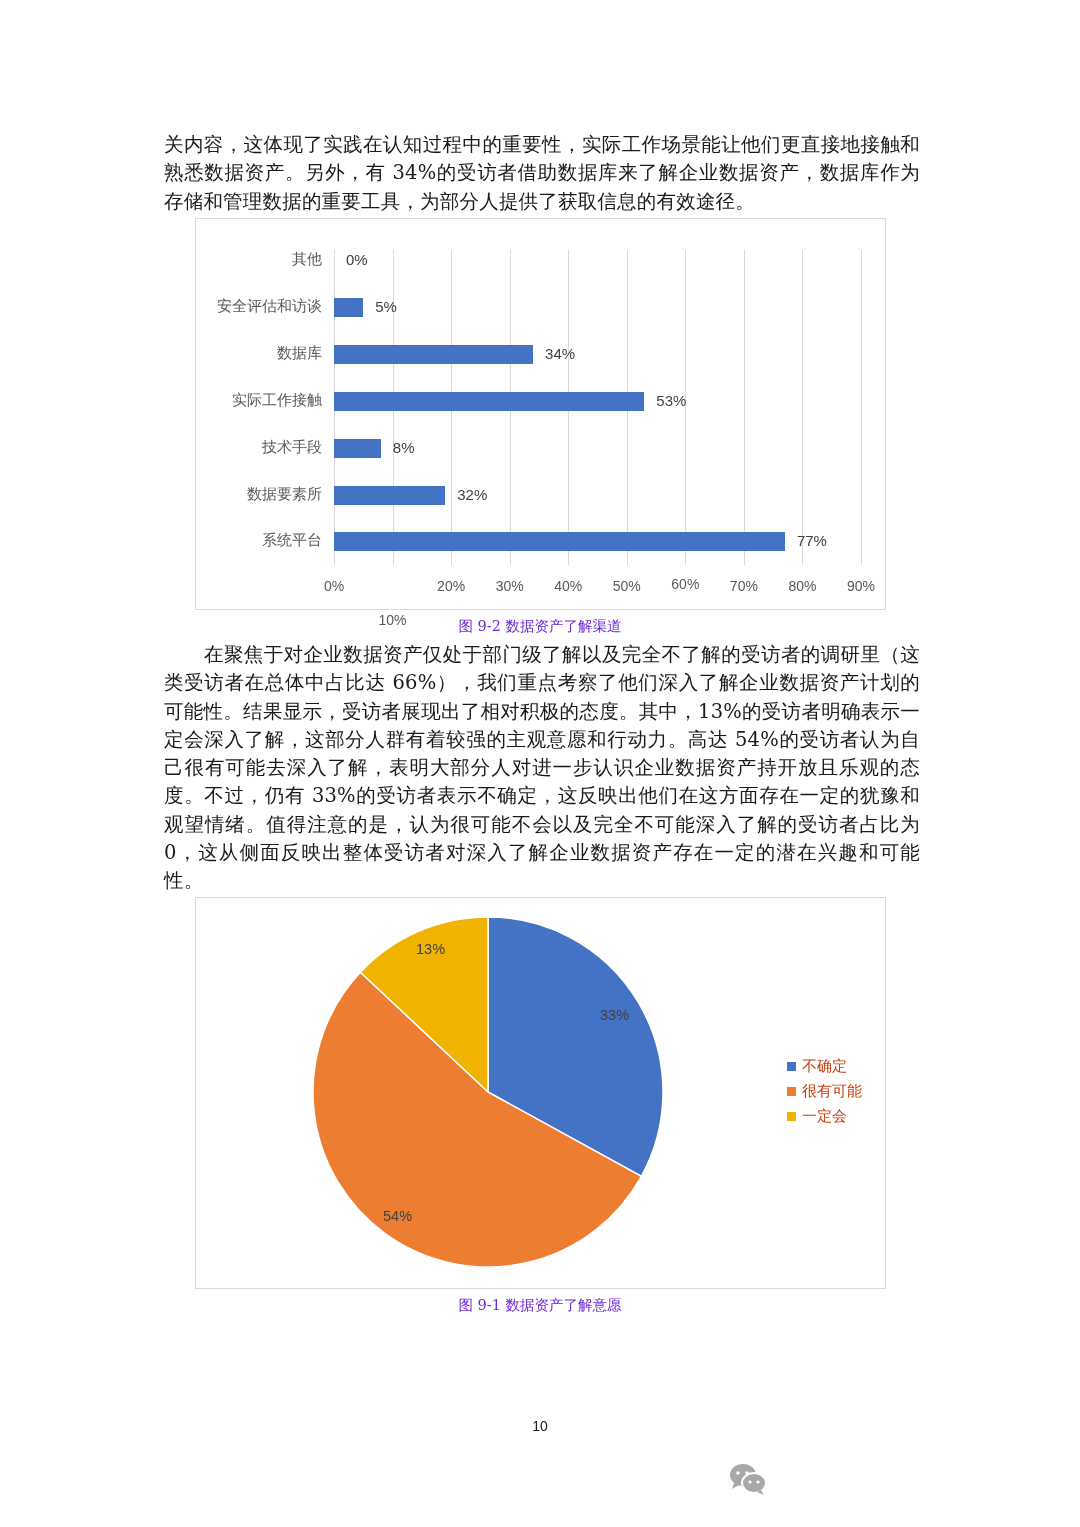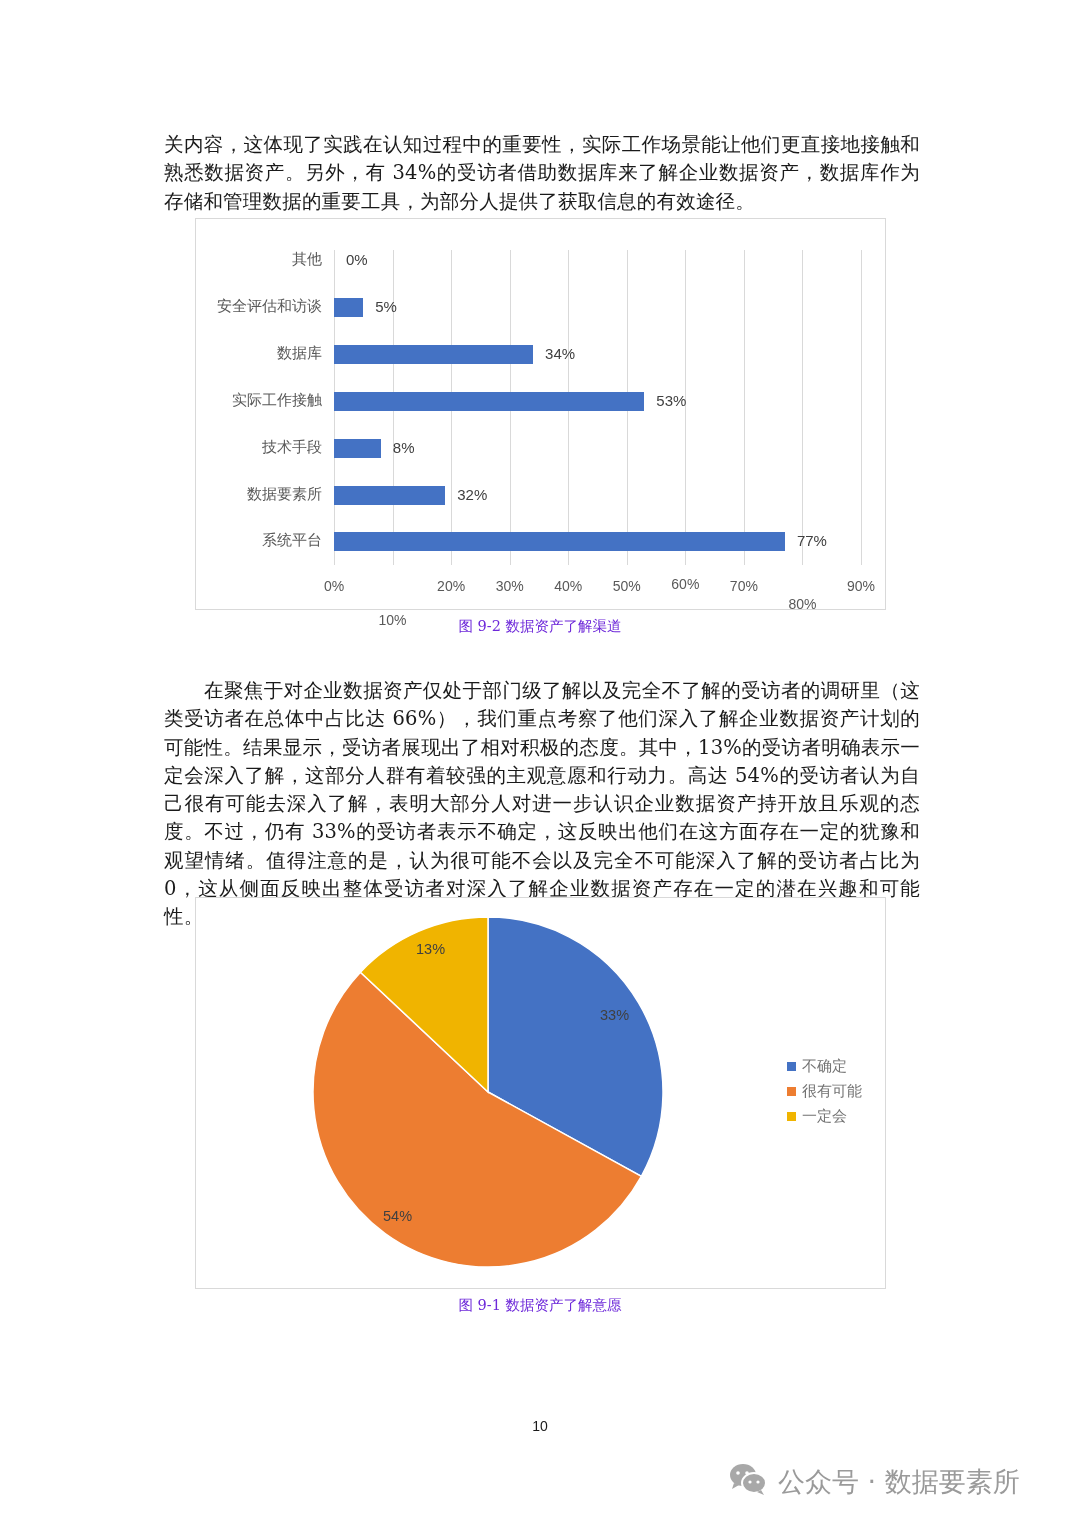--- a/index.html
+++ b/index.html
@@ -1,29 +1,29 @@
 <!DOCTYPE html>
 <html><head>
 <meta charset="utf-8">
 <style>
   html, body { margin:0; padding:0; background:#ffffff; }
   body { width:1080px; height:1527px; position:relative; overflow:hidden;
          font-family:"DejaVu Serif", "Liberation Serif", serif; color:#1a1a1a; }
   .para { position:absolute; left:164px; width:756px; font-size:19.5px; line-height:28.3px;
           letter-spacing:0.2px; text-align:justify; }
   .para p { margin:0; }
-  .para .indent { text-indent:40px;margin-top:36px; }
+  .para .indent { text-indent:40px; }
   .chart-box { position:absolute; border:1px solid #d9d9d9; background:#fff; }
   .bar-label { position:absolute; font-size:15px; color:#595959; text-align:right; width:150px; }
   .bar { position:absolute; height:19px; background:#4472c4; }
   .bar-val { position:absolute; font-size:15px; color:#404040; font-family:"Liberation Sans", sans-serif; }
   .gridline { position:absolute; width:1px; background:#d9d9d9; }
   .tick { position:absolute; font-size:14px; color:#595959; font-family:"Liberation Sans", sans-serif; width:50px; text-align:center; }
   .caption { position:absolute; font-size:14.5px; color:#6d28d9; text-align:center; width:400px; }
-  .legend-item { position:absolute; font-size:15px; color:#737373; display:flex; align-items:center; gap:6px; }
+  .legend-item { position:absolute; font-size:15px; color:#c2410c; display:flex; align-items:center; gap:6px; }
   .legend-swatch { width:9px; height:9px; display:inline-block; }
   .pie-label { position:absolute; font-size:14.5px; color:#404040; font-family:"Liberation Sans", sans-serif; }
   .page-num { position:absolute; left:520px; width:40px; top:1418px; text-align:center; font-size:14px; font-family:"Liberation Sans", sans-serif; }
   .watermark { position:absolute; left:728px; top:1462px; display:flex; align-items:center; gap:10px;
                color:#9a9a9a; font-size:27px; font-family:"DejaVu Sans", sans-serif; }
 </style>
 </head>
 <body>
 
 <div class="para" style="top:131px;">
@@ -42,21 +42,21 @@
     <div class="tick" style="left: 484.667px; top: 578px;">30%</div>
     <div class="gridline" style="left: 568.222px; top: 250px; height: 315px;"></div>
     <div class="tick" style="left: 543.222px; top: 578px;">40%</div>
     <div class="gridline" style="left: 626.778px; top: 250px; height: 315px;"></div>
     <div class="tick" style="left: 601.778px; top: 578px;">50%</div>
     <div class="gridline" style="left: 685.333px; top: 250px; height: 315px;"></div>
     <div class="tick" style="left: 660.333px; top: 568px; margin-top: 8px;">60%</div>
     <div class="gridline" style="left: 743.889px; top: 250px; height: 315px;"></div>
     <div class="tick" style="left: 718.889px; top: 578px;">70%</div>
     <div class="gridline" style="left: 802.444px; top: 250px; height: 315px;"></div>
-    <div class="tick" style="left: 777.444px; top: 596px; text-align: center;">80%</div>
+    <div class="tick" style="left: 777.444px; top: 578px; text-align: center;">80%</div>
     <div class="gridline" style="left: 861px; top: 250px; height: 315px;"></div>
     <div class="tick" style="left: 836px; top: 578px;">90%</div>
     <div class="bar-label" style="left: 172px; top: 250px;">其他</div>
     <div class="bar-val" style="left: 346px; top: 251px;">0%</div>
     <div class="bar-label" style="left: 172px; top: 297px;">安全评估和访谈</div>
     <div class="bar" style="left: 334px; top: 298px; width: 29.2778px; background: rgb(68, 114, 196);"></div>
     <div class="bar-val" style="left: 375.278px; top: 298px;">5%</div>
     <div class="bar-label" style="left: 172px; top: 344px;">数据库</div>
     <div class="bar" style="left: 334px; top: 345px; width: 199.089px; background: rgb(68, 114, 196);"></div>
     <div class="bar-val" style="left: 545.089px; top: 345px;">34%</div>
@@ -116,14 +116,13 @@
       <ellipse cx="15" cy="13" rx="13" ry="11" fill="#a8a8a8"></ellipse>
       <path d="M6 21 L4 27 L11 23 Z" fill="#a8a8a8"></path>
       <ellipse cx="26" cy="21" rx="12" ry="10" fill="#a8a8a8" stroke="#fff" stroke-width="2"></ellipse>
       <path d="M33 28 L36 33 L29 30 Z" fill="#a8a8a8"></path>
       <circle cx="10" cy="11" r="1.8" fill="#fff"></circle>
       <circle cx="19" cy="11" r="1.8" fill="#fff"></circle>
       <circle cx="22" cy="20" r="1.6" fill="#fff"></circle>
       <circle cx="30" cy="20" r="1.6" fill="#fff"></circle>
     </svg>
   </span>
-  <span>公众号 · 数据要素所</span>
 </div>
 
 </body></html>

